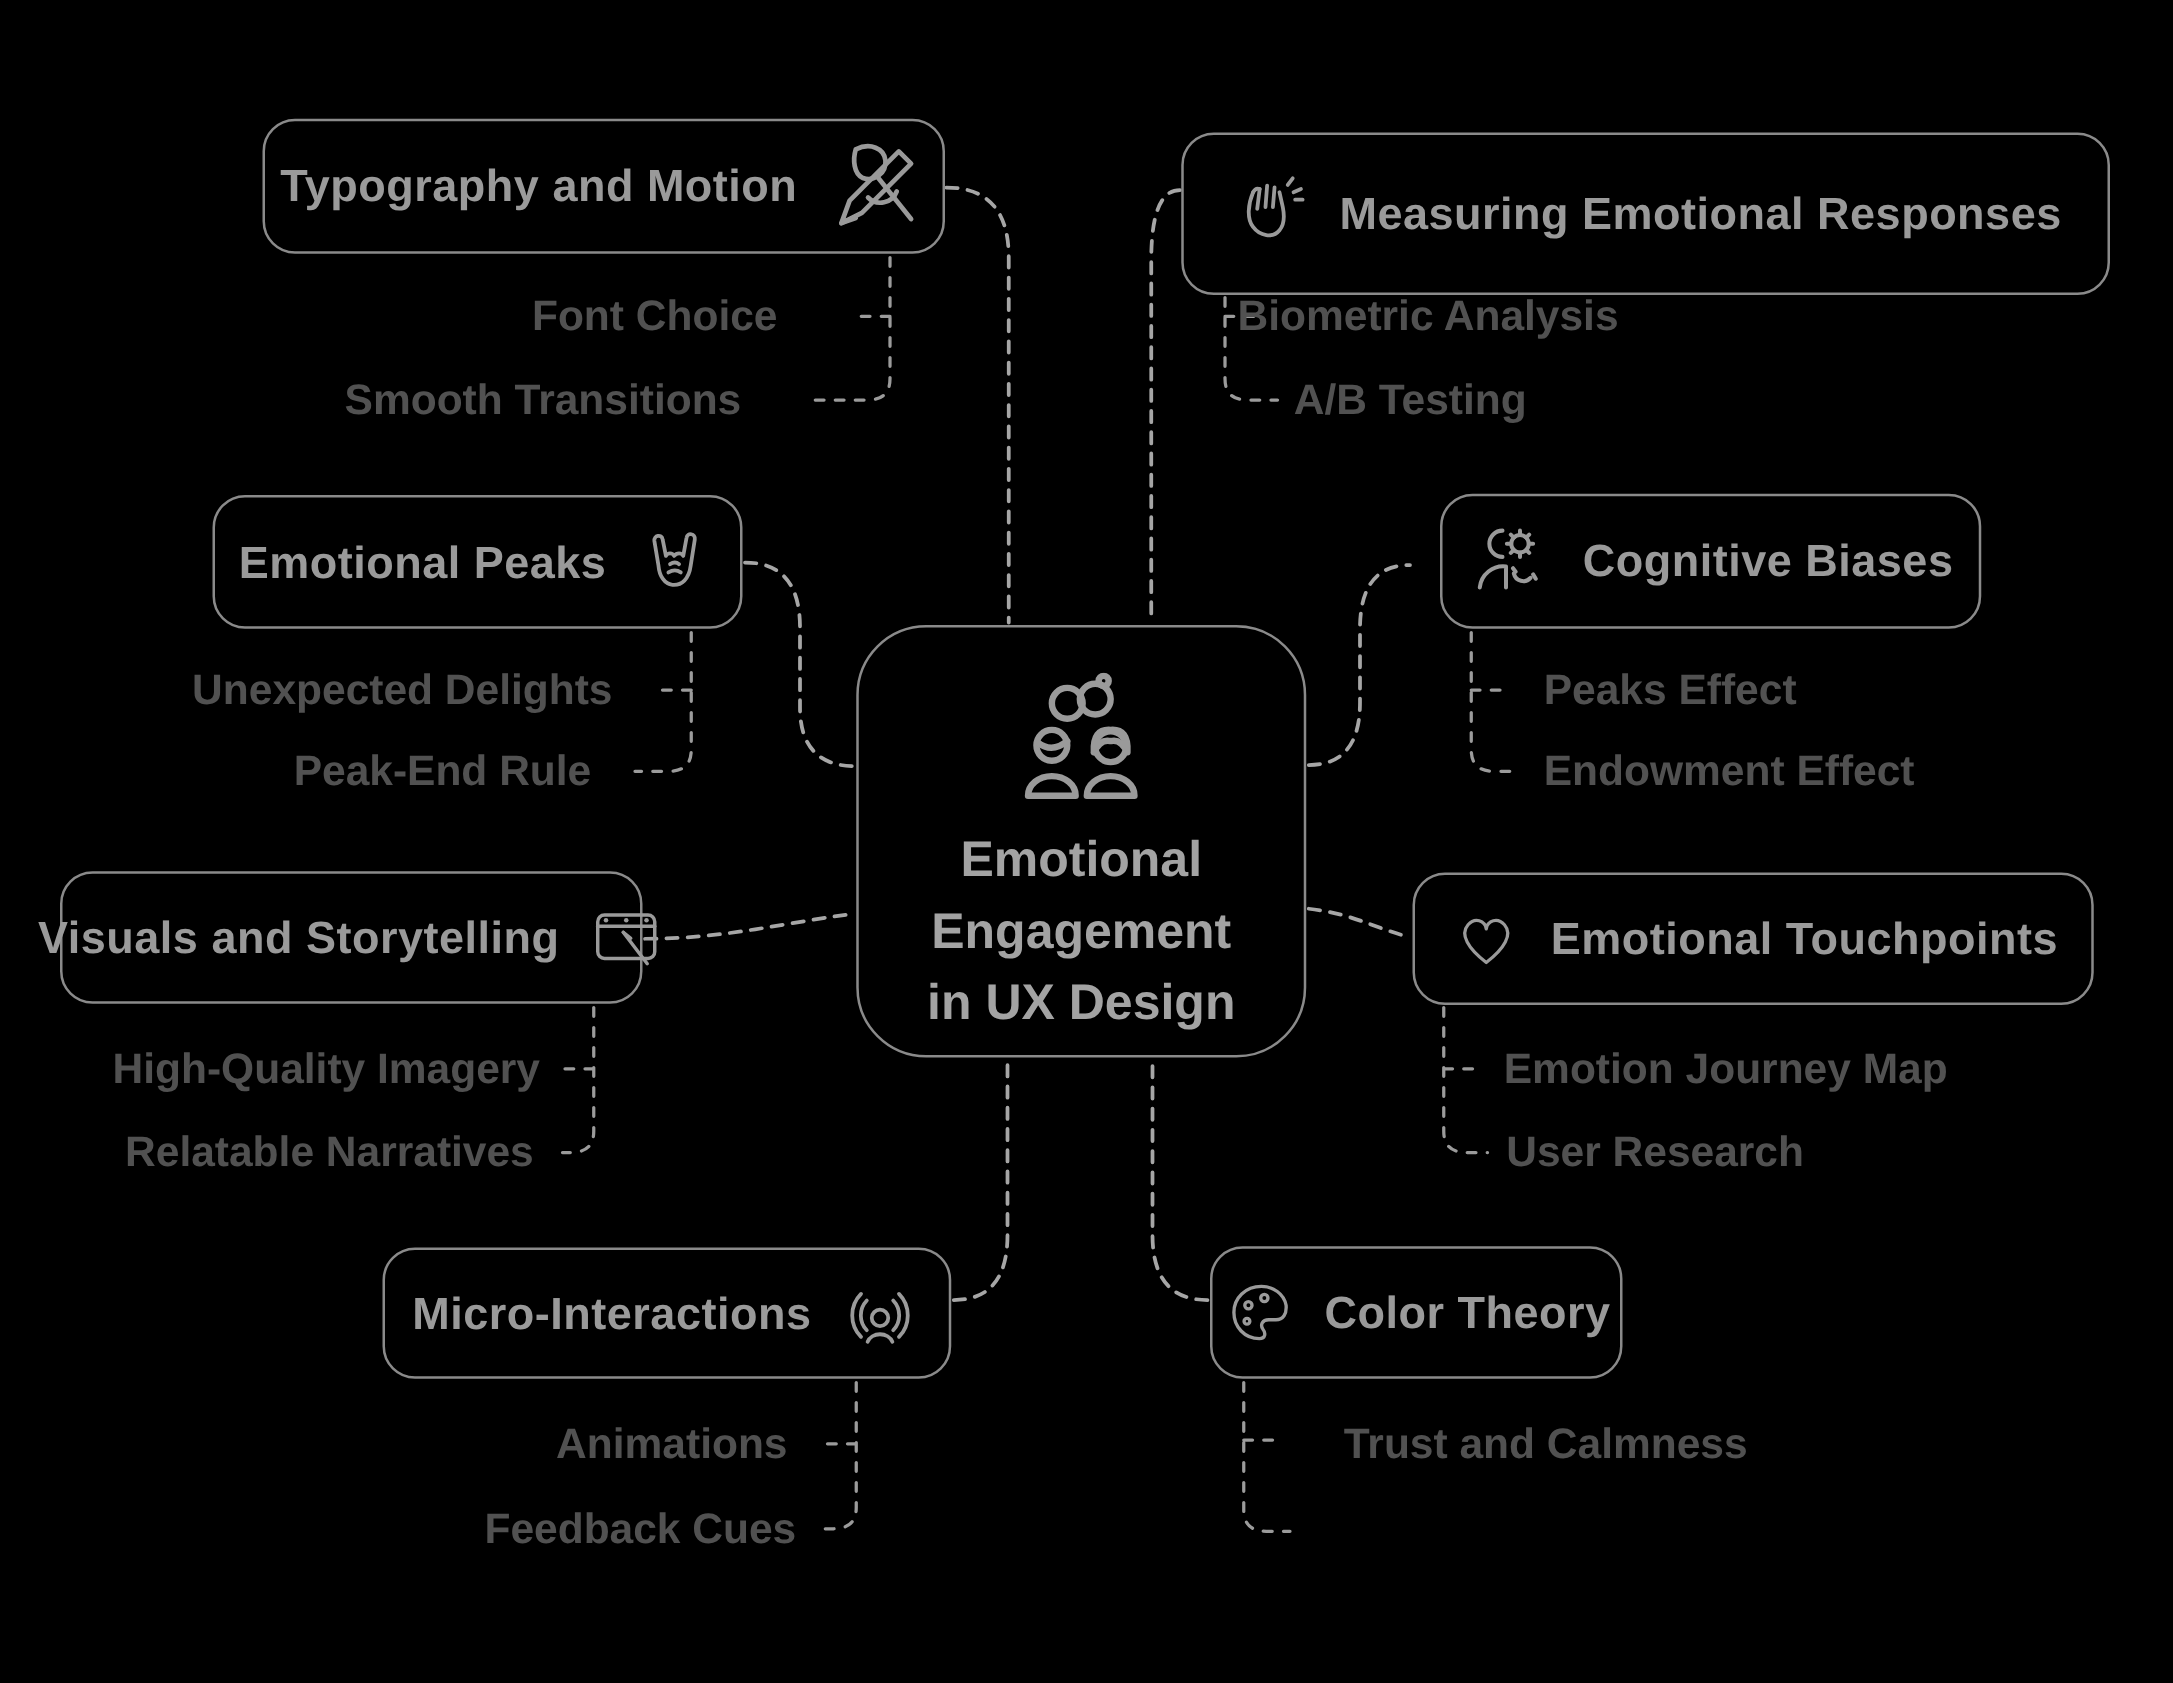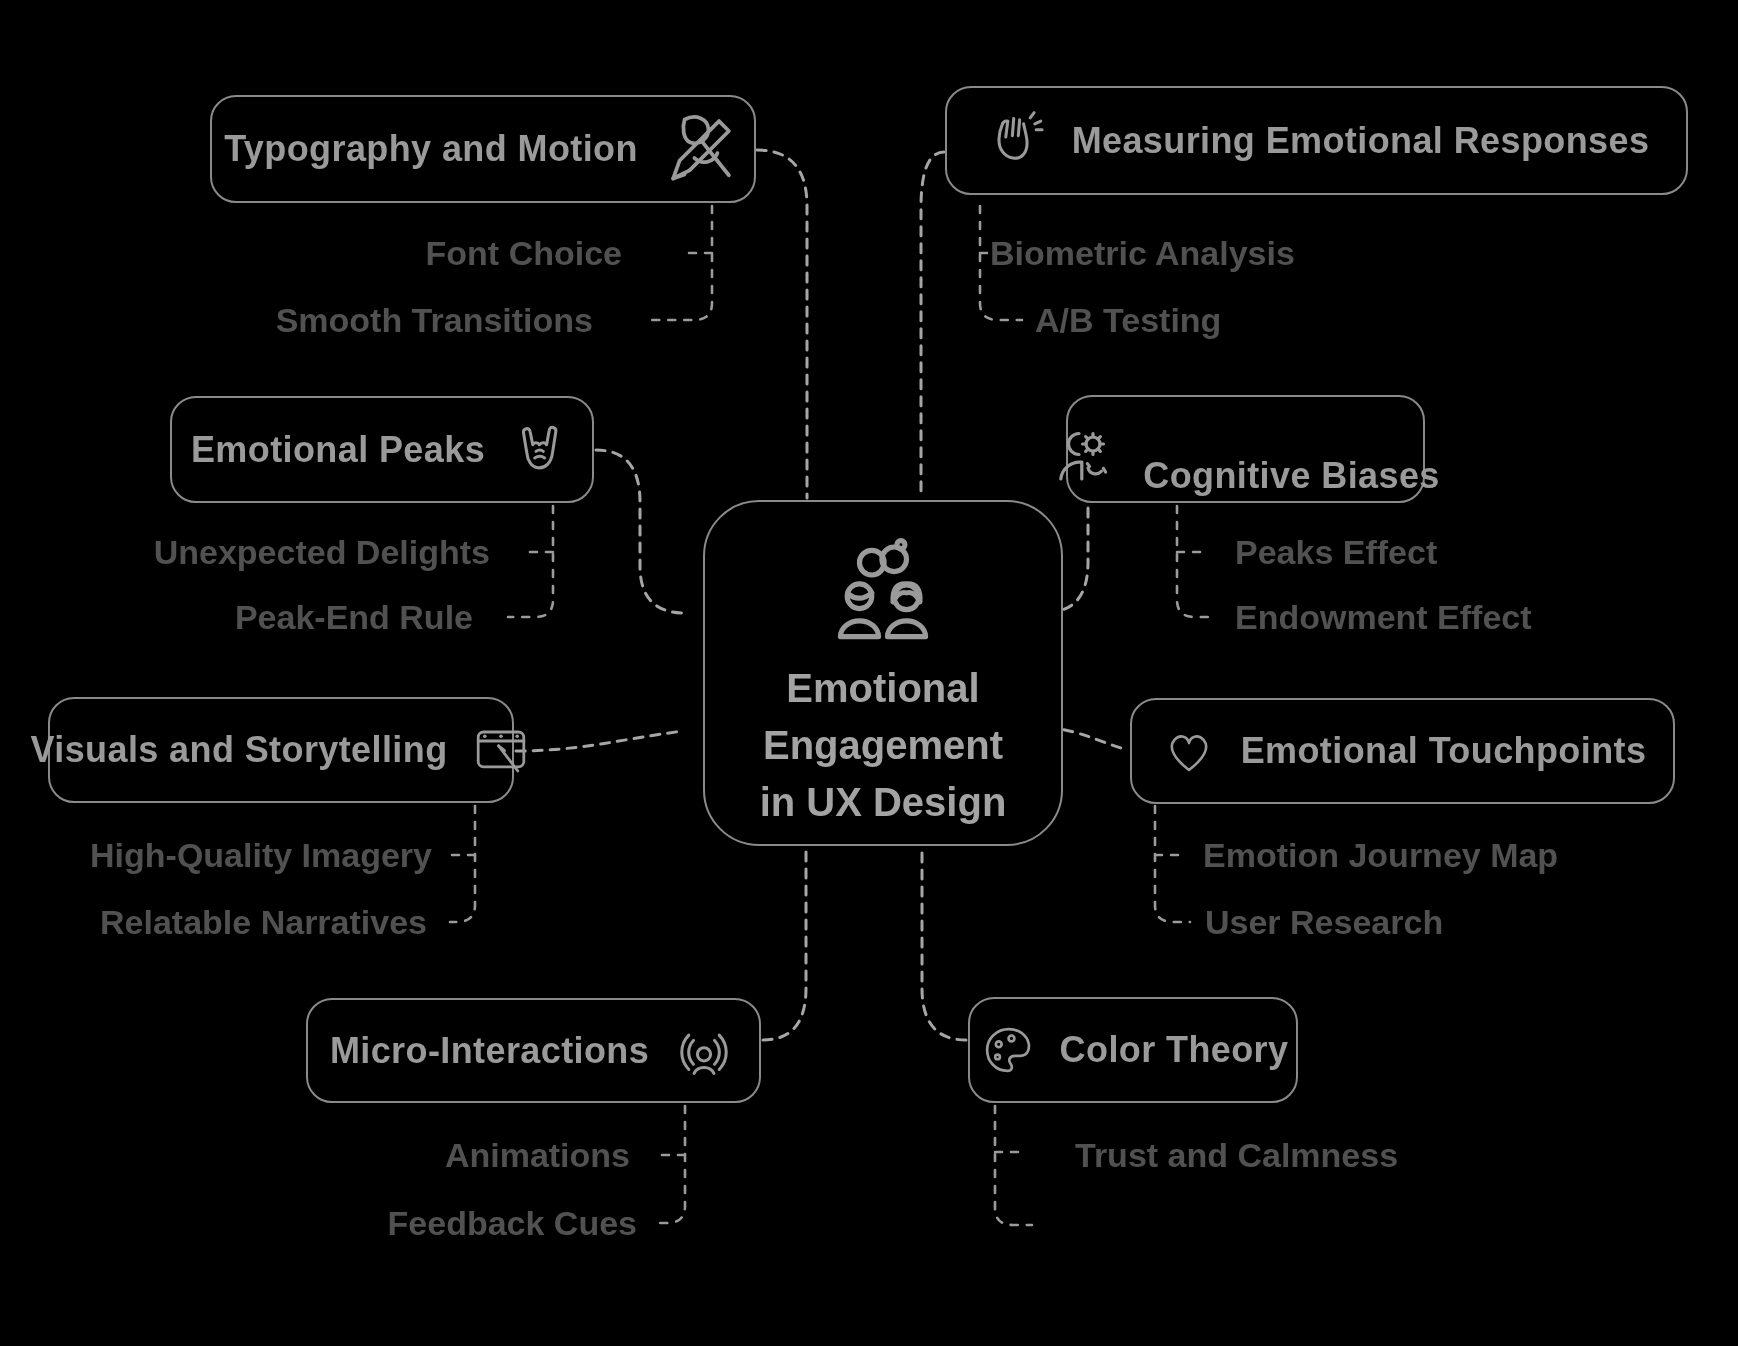--- a/index.html
+++ b/index.html
@@ -16,27 +16,27 @@
   .node-title{color:#9a9a9a;font-size:36px;font-weight:700;letter-spacing:.4px;}
   .icon svg{display:block;}
   .icon path,.icon rect,.icon circle{fill:none;stroke:#9a9a9a;stroke-width:4.6;
         stroke-linecap:round;stroke-linejoin:round;}
   .icon .dot{fill:#9a9a9a;stroke:none;}
 
   .node--typography{left:210px;top:95px;width:546px;height:108px;}
   .node--peaks{left:170px;top:396px;width:424px;height:107px;}
   .node--visuals{left:48px;top:697px;width:466px;height:106px;}
   .node--micro{left:306px;top:998px;width:455px;height:105px;}
-  .node--measuring{left:945px;top:86px;width:743px;height:109px;}
-  .node--cognitive{left:1066px;top:395px;width:359px;height:108px;align-items:flex-end;}
+  .node--measuring{left:945px;top:106px;width:743px;height:130px;}
+  .node--cognitive{left:1152px;top:395px;width:433px;height:108px;}
   .node--touchpoints{left:1130px;top:698px;width:545px;height:106px;}
   .node--color{left:968px;top:997px;width:330px;height:106px;}
 
   .node--center{left:685px;top:500px;width:360px;height:346px;border-radius:56px;
-        flex-direction:column;justify-content:flex-start;padding:36px 10px 0 10px;gap:10px;margin-left:18px;}
+        flex-direction:column;justify-content:flex-start;padding:36px 10px 0 10px;gap:10px;}
   .center-text{color:#a3a3a3;font-size:40px;font-weight:700;text-align:center;line-height:1.42;}
 
   .sub{position:absolute;color:#515151;font-size:34px;font-weight:700;white-space:nowrap;
        line-height:42px;height:42px;}
   .sub--r{text-align:right;}
   .sub--font-choice{right:1116px;top:232px;}
   .sub--smooth-transitions{right:1145px;top:299px;margin-left:21px;}
   .sub--unexpected-delights{right:1248px;top:531px;}
   .sub--peak-end-rule{right:1265px;top:596px;}
   .sub--high-quality-imagery{right:1306px;top:834px;}

